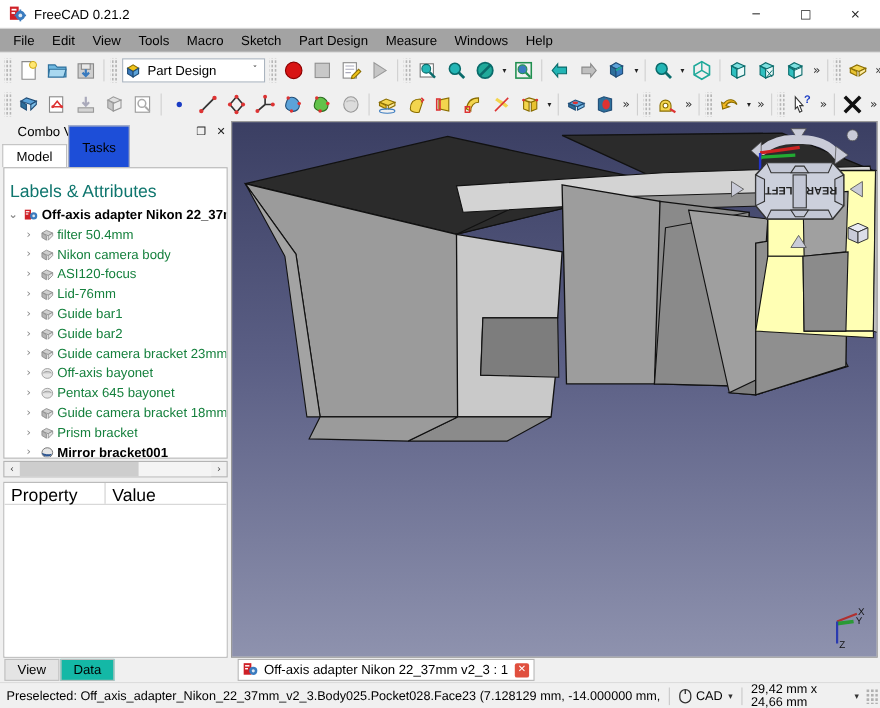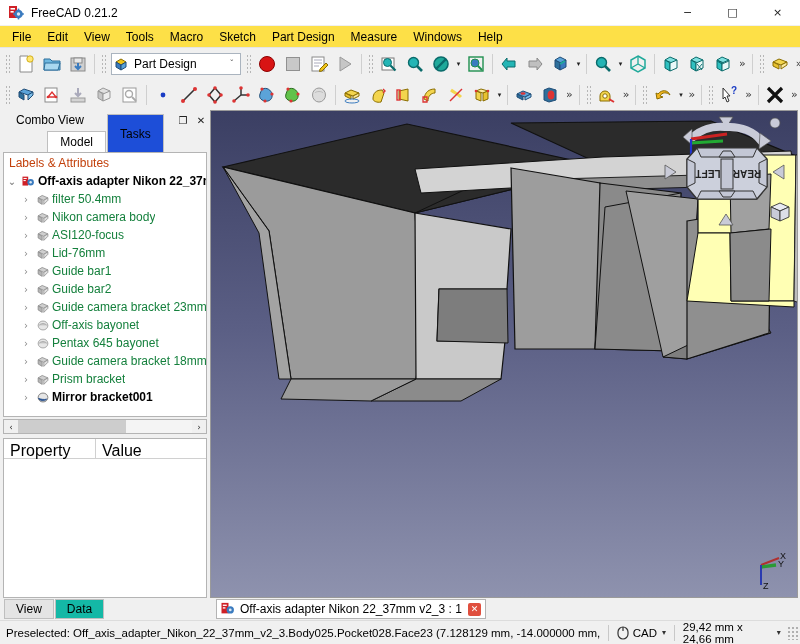--- a/index.html
+++ b/index.html
@@ -24,21 +24,21 @@
   }
   .titlebar .title-text { font-size: 12px; color: #000; }
   .win-buttons { margin-left: auto; display: flex; height: 26px; }
   .win-btn {
     width: 45px; height: 26px; display: flex; align-items: center; justify-content: center;
     font-size: 11px; color: #222; font-family: "DejaVu Sans", sans-serif;
   }
 
   
   .menubar {
-    height: 22px; flex: 0 0 22px; background: #fde047; display: flex; align-items: center;
+    height: 22px; flex: 0 0 22px; background: #a3a3a3; display: flex; align-items: center;
     padding-left: 4px; border-bottom: 1px solid #e4e4e4;
   }
   .menu-item { padding: 3px 8px; font-size: 12px; color: #000; white-space: nowrap; }
 
   
   .toolbar-row {
     height: 31px; flex: 0 0 31px; background: #f0f0f0; display: flex; align-items: center;
     padding-left: 2px; overflow: hidden;
   }
   .grip {
@@ -69,32 +69,32 @@
 
   
   .dock { width: 210px; flex: 0 0 210px; display: flex; flex-direction: column; background: #f0f0f0; }
   .dock-title {
     height: 20px; flex: 0 0 20px; display: flex; align-items: center;
     font-size: 12px; padding-left: 16px; color: #000;
   }
   .dock-title .dock-name { flex: 1; }
   .dock-btn { width: 18px; height: 18px; display: flex; align-items: center; justify-content: center;
     font-size: 10px; color: #222; font-family: "DejaVu Sans", sans-serif; }
-  .tabs { height: 22px; flex: 0 0 22px; display: flex; align-items: flex-end; padding-left: 2px; justify-content: center; }
+  .tabs { height: 22px; flex: 0 0 22px; display: flex; align-items: flex-end; padding-left: 2px; }
   .tab {
     height: 38px; padding: 0 12px; display: flex; align-items: center; font-size: 12px;
     border: 1px solid #bfbfbf; border-bottom: none; background: #1d4ed8; color: #000; margin-right: 1px;
   }
   .tab.active { background: #fff; height: 21px; }
 
   .treepanel {
     flex: 1; min-height: 0; background: #fff; border: 1px solid #b4b4b4;
     margin: 0 3px; display: flex; flex-direction: column; overflow: hidden;
   }
-  .tree-header { font-size: 12px; padding: 3px 5px 2px 5px; color: #c2410c; }
+  .tree-header { font-size: 16px; padding: 13px 5px 2px 5px; color: #0f766e; }
   .tree-body { flex: 1; overflow: hidden; }
   .tree-row { display: flex; align-items: center; height: 18px; font-size: 12px; white-space: nowrap; }
   .tree-row .twisty {
     width: 16px; flex: 0 0 16px; text-align: center; color: #8a8a8a; font-size: 10px;
     font-family: "DejaVu Sans", sans-serif;
   }
   .tree-row .ticon { width: 18px; flex: 0 0 18px; display: flex; align-items: center; justify-content: center; }
   .tree-row .tlabel { overflow: hidden; text-overflow: clip; }
   .tree-row.root { font-weight: bold; color: #000; }
   .tree-row.root .tlabel { color: #000; }

